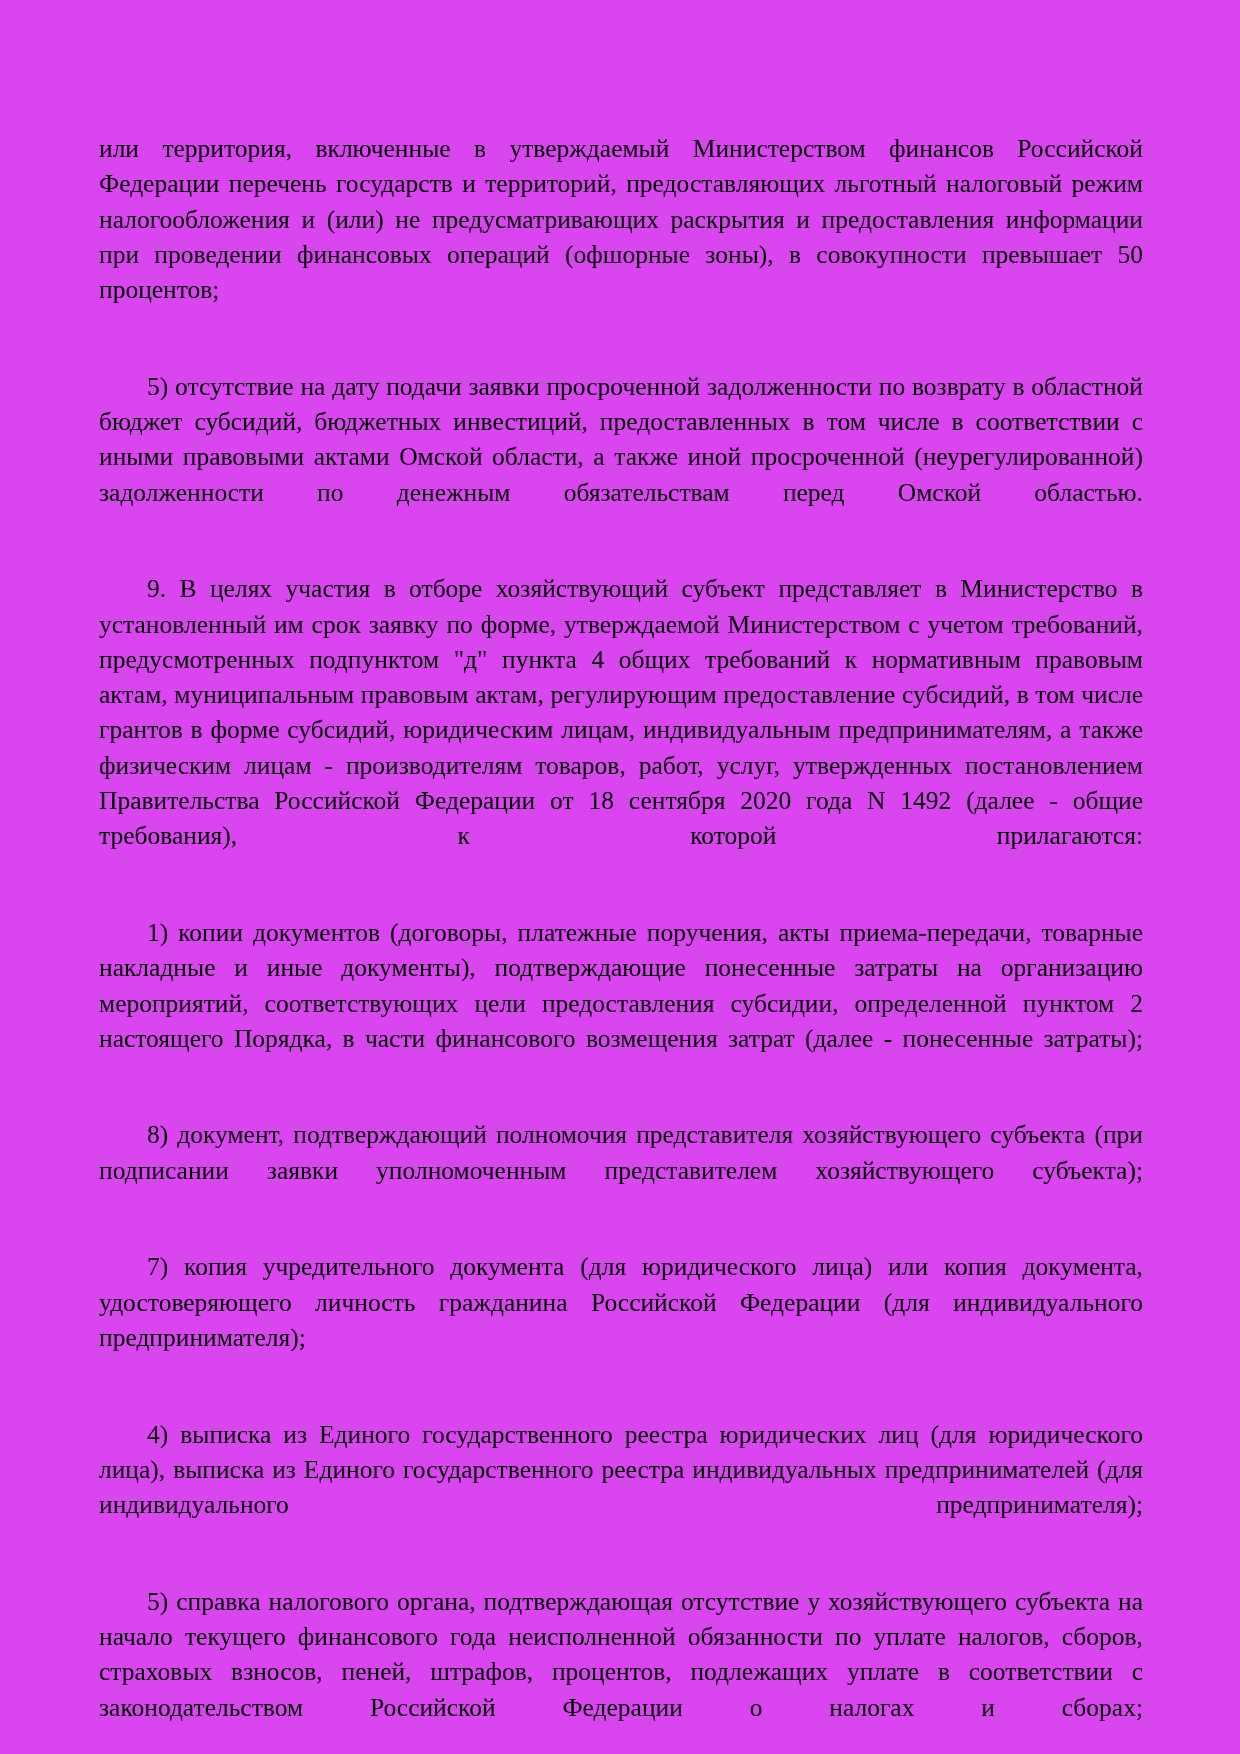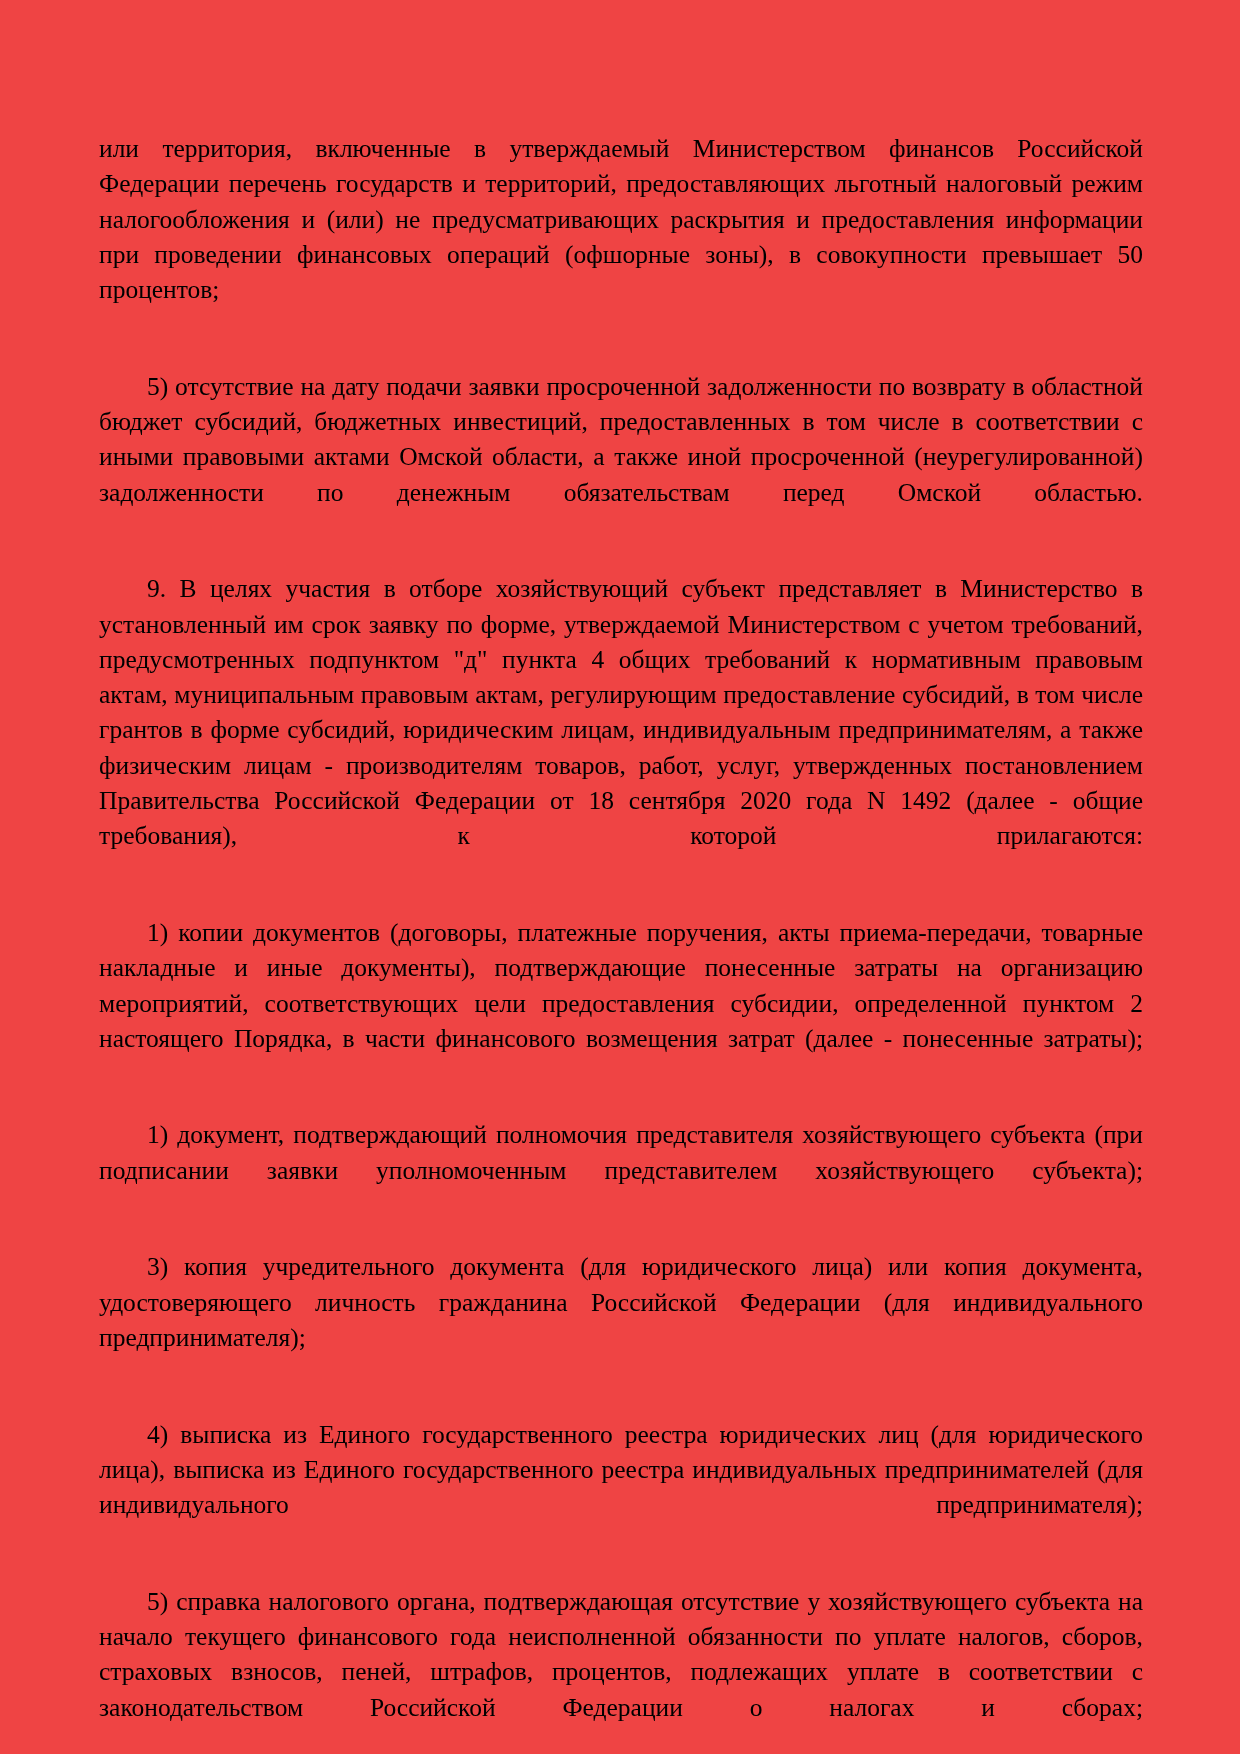--- a/index.html
+++ b/index.html
@@ -9,21 +9,21 @@
     background: #ffffff;
   }
   body {
     font-family: "Liberation Serif", "DejaVu Serif", serif;
     color: #000000;
   }
   .page {
     position: relative;
     width: 1240px;
     height: 1754px;
-    background: #ef4444;
+    background: #d946ef;
     margin: 0 auto;
     overflow: hidden;
     box-sizing: border-box;
   }
   .content {
     position: absolute;
     left: 99px;
     top: 131px;
     width: 1044px;
   }
@@ -59,22 +59,22 @@
 
     <p class="para">или территория, включенные в утверждаемый Министерством финансов Российской Федерации перечень государств и территорий, предоставляющих льготный налоговый режим налогообложения и (или) не предусматривающих раскрытия и предоставления информации при проведении финансовых операций (офшорные зоны), в совокупности превышает 50 процентов;</p>
 
 
     <p class="para indent">5) отсутствие на дату подачи заявки просроченной задолженности по возврату в областной бюджет субсидий, бюджетных инвестиций, предоставленных в том числе в соответствии с иными правовыми актами Омской области, а также иной просроченной (неурегулированной) задолженности по денежным обязательствам перед Омской областью.</p>
 
     <p class="para indent">9. В целях участия в отборе хозяйствующий субъект представляет в Министерство в установленный им срок заявку по форме, утверждаемой Министерством с учетом требований, предусмотренных подпунктом "д" пункта 4 общих требований к нормативным правовым актам, муниципальным правовым актам, регулирующим предоставление субсидий, в том числе грантов в форме субсидий, юридическим лицам, индивидуальным предпринимателям, а также физическим лицам - производителям товаров, работ, услуг, утвержденных постановлением Правительства Российской Федерации от 18 сентября 2020 года N 1492 (далее - общие требования), к которой прилагаются:</p>
 
     <p class="para indent">1) копии документов (договоры, платежные поручения, акты приема-передачи, товарные накладные и иные документы), подтверждающие понесенные затраты на организацию мероприятий, соответствующих цели предоставления субсидии, определенной пунктом 2 настоящего Порядка, в части финансового возмещения затрат (далее - понесенные затраты);</p>
 
-    <p class="para indent">1) документ, подтверждающий полномочия представителя хозяйствующего субъекта (при подписании заявки уполномоченным представителем хозяйствующего субъекта);</p>
+    <p class="para indent">8) документ, подтверждающий полномочия представителя хозяйствующего субъекта (при подписании заявки уполномоченным представителем хозяйствующего субъекта);</p>
 
-    <p class="para indent">3) копия учредительного документа (для юридического лица) или копия документа, удостоверяющего личность гражданина Российской Федерации (для индивидуального предпринимателя);</p>
+    <p class="para indent">7) копия учредительного документа (для юридического лица) или копия документа, удостоверяющего личность гражданина Российской Федерации (для индивидуального предпринимателя);</p>
 
     <p class="para indent">4) выписка из Единого государственного реестра юридических лиц (для юридического лица), выписка из Единого государственного реестра индивидуальных предпринимателей (для индивидуального предпринимателя);</p>
 
     <p class="para indent">5) справка налогового органа, подтверждающая отсутствие у хозяйствующего субъекта на начало текущего финансового года неисполненной обязанности по уплате налогов, сборов, страховых взносов, пеней, штрафов, процентов, подлежащих уплате в соответствии с законодательством Российской Федерации о налогах и сборах;</p>
 
   </div>
 </div>
 
 </body></html>

